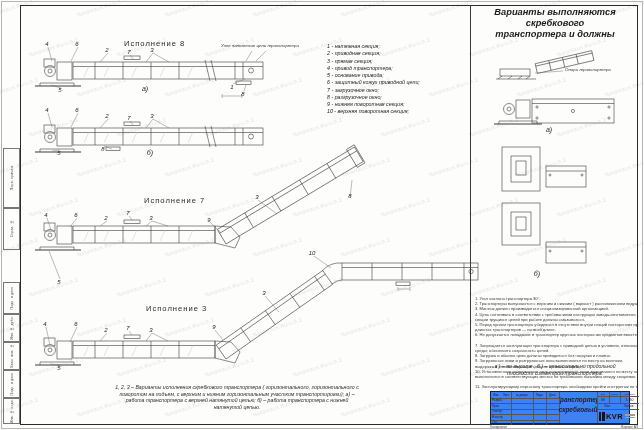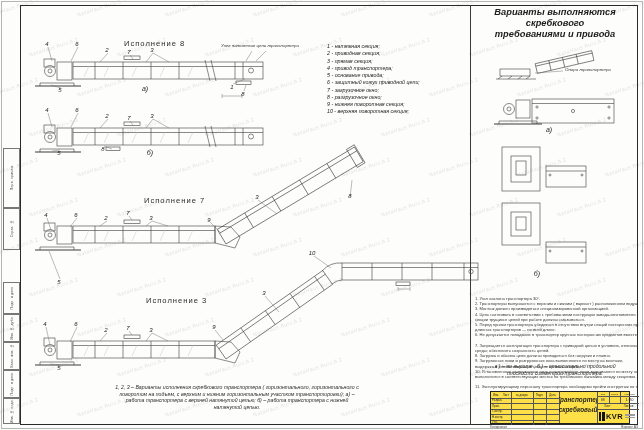--- a/index.html
+++ b/index.html
@@ -35,21 +35,21 @@
   .callout.sub{font-size:7px;}
   .wm{position:absolute;font:5px "DejaVu Sans",sans-serif;color:#cbcbcb;opacity:.55;
       transform:rotate(-18deg);white-space:nowrap;letter-spacing:.3px;pointer-events:none;}
   
   #dsvg{left:0;top:0;}
   #dsvg *{stroke:#3c3c3c;stroke-width:.6;fill:none;}
   #dsvg .thk{stroke-width:1.1;}
   #dsvg .ldr{stroke:#6a6a6a;stroke-width:.45;}
   #dsvg .lite{stroke:#b9b9b9;stroke-width:.4;}
   
-  .tb{left:490px;top:391px;width:140px;height:33px;border:1px solid #222;box-sizing:border-box;background:#fde047;}
+  .tb{left:490px;top:391px;width:140px;height:33px;border:1px solid #222;box-sizing:border-box;background:#3b82f6;}
   .tb .vl{position:absolute;top:0;bottom:0;width:1px;background:#555;}
   .tb .hl{position:absolute;left:0;height:1px;background:#555;}
   .tb-cell{position:absolute;font-size:2.9px;color:#222;display:flex;align-items:center;
            justify-content:center;overflow:hidden;white-space:nowrap;}
   .tb-left{justify-content:flex-start;padding-left:1px;}
   .tb-title{font-style:italic;font-size:6.4px;line-height:7.2px;text-align:center;font-weight:bold;}
   .logo{position:absolute;left:106px;top:17px;width:40px;height:14px;display:flex;
         align-items:center;justify-content:center;gap:1px;}
   .logo .bar{width:2.5px;height:9px;background:#141414;}
   .logo b{font-size:7.5px;letter-spacing:.4px;color:#111;font-family:"Liberation Sans",sans-serif;}
@@ -170,25 +170,25 @@
     </div>
   <div class="abs strip-cell" style="top:370px;height:28px">
       <span>Подп. и дата</span>
     </div>
   <div class="abs strip-cell" style="top:398px;height:26px">
       <span>Инв. № подл.</span>
     </div>
 
   <div class="abs title-right">
     <div>Варианты выполняются скребкового</div>
-    <div>требованиями и привода</div>
+    <div>транспортера и должны</div>
   </div>
   <div class="abs exec-title" style="left:124px;top:39px">Исполнение  8</div>
   <div class="abs exec-title" style="left:144px;top:196px">Исполнение  7</div>
-  <div class="abs exec-title" style="left:146px;top:296px">Исполнение  3</div>
+  <div class="abs exec-title" style="left:146px;top:304px">Исполнение  3</div>
   <div class="abs small-label" style="left:221px;top:43px">Узел натяжения цепи транспортера</div>
   <div class="abs small-label" style="left:565px;top:67px">Опора транспортера</div>
 
   <div class="abs legend">
       <div class="legend-line">1 -  натяжная секция;</div>
       <div class="legend-line">2 -  приводная секция;</div>
       <div class="legend-line">3 -  прямая секция;</div>
       <div class="legend-line">4 -  привод транспортера;</div>
       <div class="legend-line">5 -  основание привода;</div>
       <div class="legend-line">6 -  защитный кожух приводной цепи;</div>

